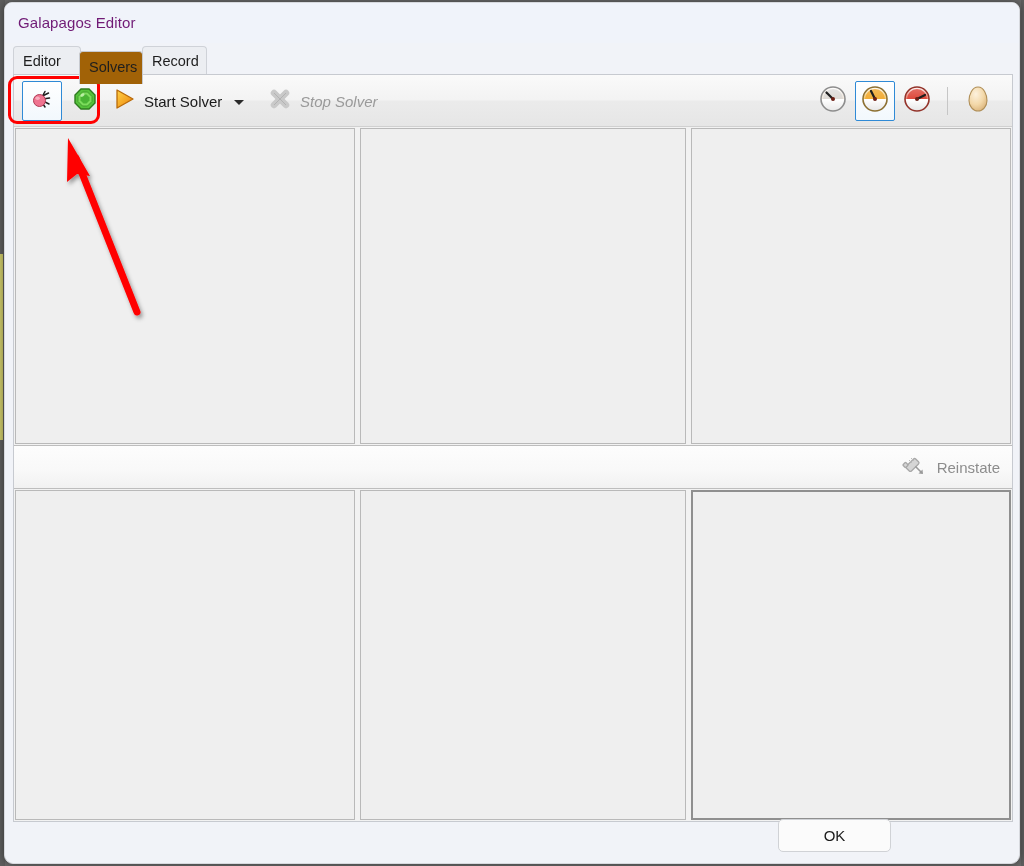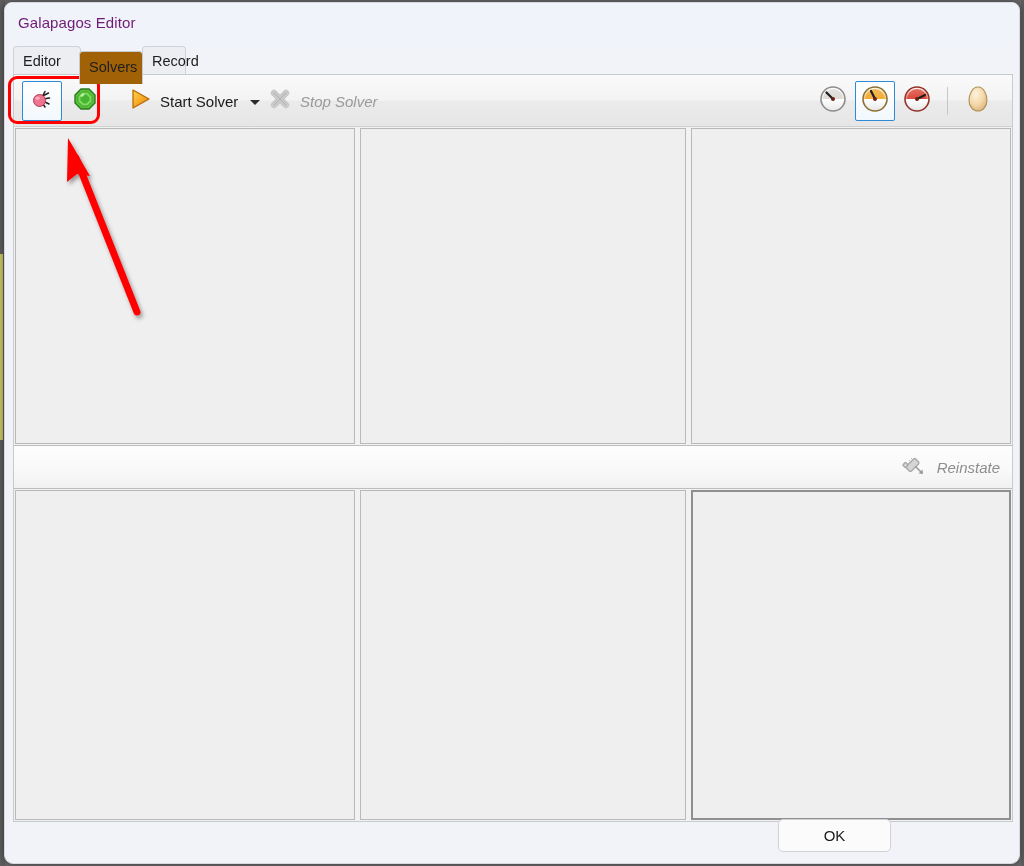--- a/index.html
+++ b/index.html
@@ -105,21 +105,21 @@
     top: 8px;
     height: 33px;
     line-height: 30px;
     background: #a16207;
     border-color: #c7cad0;
     z-index: 3;
     font-weight: 400;
   }
   .tab.t0 { left: 8px; width: 68px; }
   .tab.t1 { left: 74px; width: 64px; }
-  .tab.t2 { left: 137px; width: 44px; }
+  .tab.t2 { left: 137px; width: 65px; }
 
   
   .tabpage {
     position: absolute;
     left: 8px;
     top: 71px;
     width: 1000px;
     height: 748px;
     background: #f2f2f2;
     border: 1px solid #c7cad0;
@@ -169,21 +169,21 @@
     top: 6px;
     cursor: default;
   }
   .tb-cmd .lbl {
     font-size: 15px;
     color: #1a1a1a;
     margin-left: 6px;
     white-space: nowrap;
   }
   .tb-cmd.disabled .lbl { color: #9a9a9a; }
-  .tb-start { left: 112px; }
+  .tb-start { left: 96px; }
   .tb-stop  { left: 252px; font-style: italic; }
 
   .dropdown-caret {
     width: 0; height: 0;
     border-left: 5px solid transparent;
     border-right: 5px solid transparent;
     border-top: 5px solid #2a2a2a;
     margin-left: 12px;
     margin-top: 3px;
   }
@@ -246,21 +246,20 @@
   .reinstate {
     position: absolute;
     right: 6px;
     top: 4px;
     height: 34px;
     display: flex;
     align-items: center;
     gap: 10px;
     padding: 0 6px;
     cursor: default;
-    font-style: italic;
   }
   .reinstate .lbl {
     font-size: 15px;
     color: #8d8d8d;
     white-space: nowrap;
   }
 
   
   .footer {
     position: absolute;

